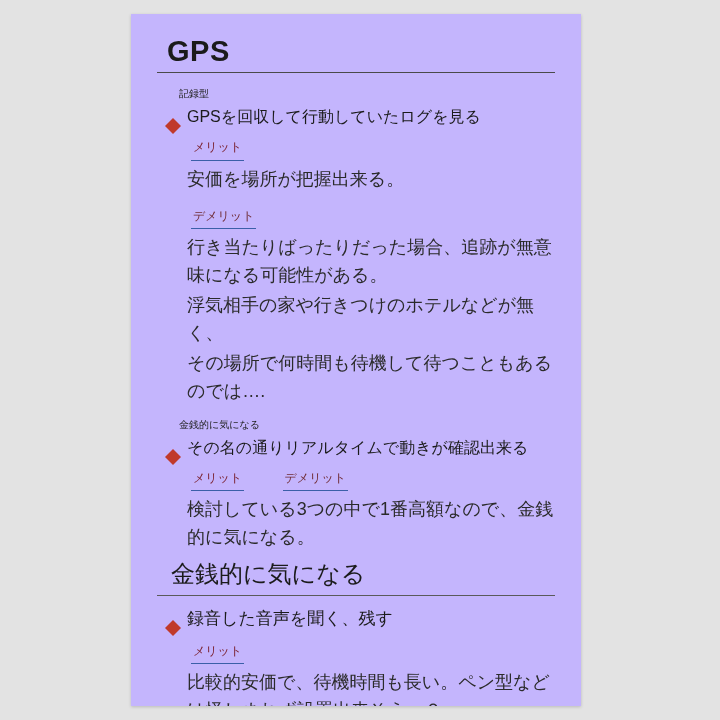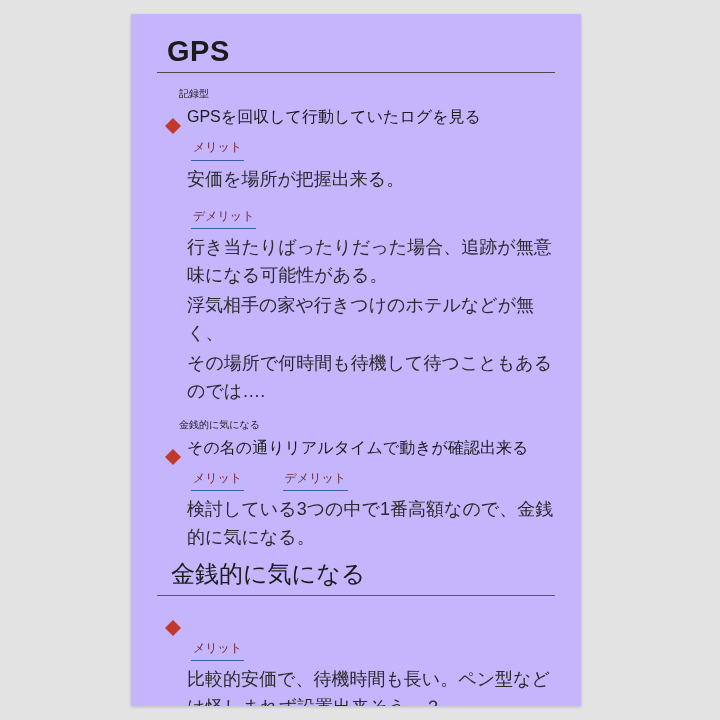--- a/index.html
+++ b/index.html
@@ -163,20 +163,21 @@
     <div class="block-sm">
       <div class="para">検討している3つの中で1番高額なので、金銭的に気になる。</div>
     </div>
 
     
     <h2 class="h-main-jp">金銭的に気になる</h2>
     <div class="h-main-jp-rule"></div>
 
     <div class="bullet-row">
       <span class="diamond"></span>
+      <span class="bullet-text big">録音した音声を聞く、残す</span>
     </div>
 
     <div class="tag">メリット</div>
     <div class="block">
       <div class="para">比較的安価で、待機時間も長い。ペン型などは怪しまれず設置出来そう…？</div>
     </div>
 
     
     
 

